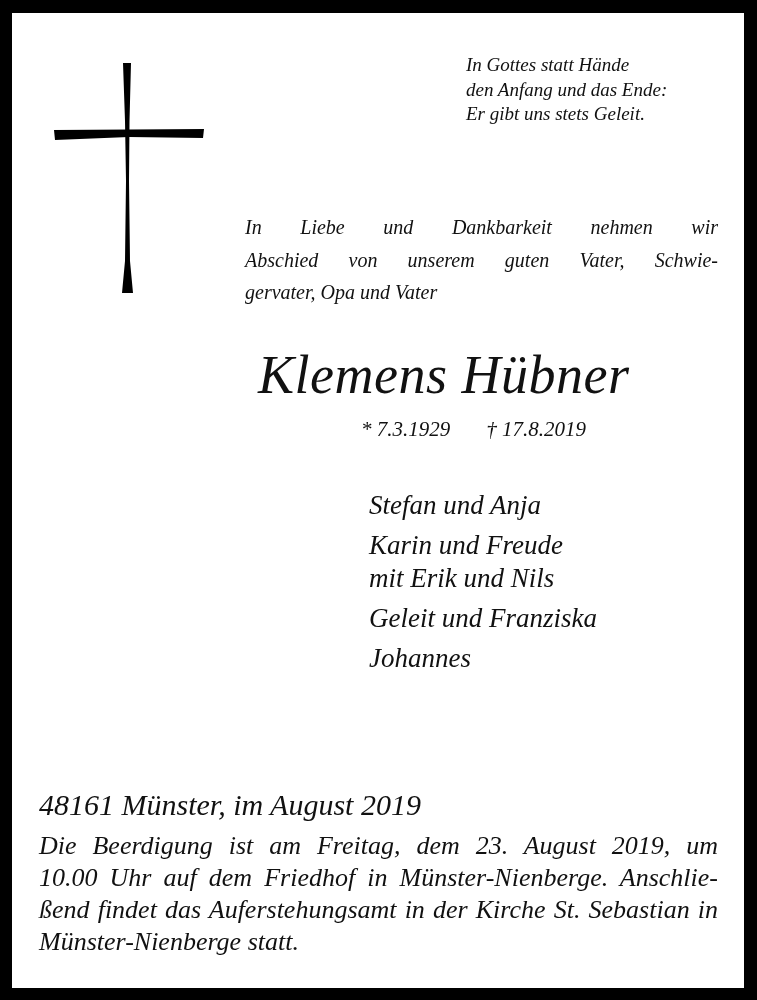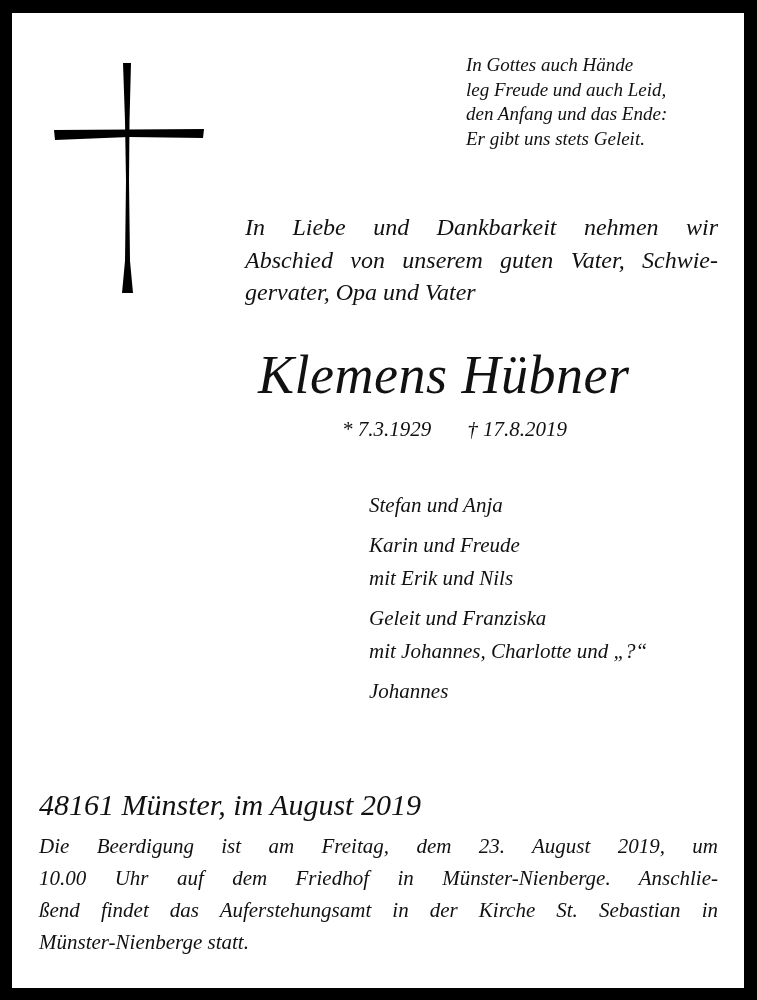--- a/index.html
+++ b/index.html
@@ -16,55 +16,54 @@
     position: absolute;
     left: 12px; top: 13px;
     width: 732px; height: 975px;
     background: #fff;
   }
   .abs { position: absolute; margin: 0; }
   .cross { position: absolute; left: 42px; top: 48px; width: 150px; height: 234px; }
   .poem { left: 454px; top: 40px; font-size: 19px; line-height: 24.5px; }
   .intro {
     left: 233px; top: 198px; width: 473px;
-    font-size: 24px; line-height: 32.5px; text-align: justify; text-align-last: left;
+    font-size: 20px; line-height: 32.5px; text-align: justify; text-align-last: left;
   }
   .intro .line { display: block; text-align: justify; text-align-last: justify; }
   .intro .line.last { text-align-last: left; }
   .name {
     left: 246px; top: 330px;
     font-size: 54px; line-height: 64px; letter-spacing: 0.5px; text-align: right;
   }
-  .dates { left: 330px; top: 402px; font-size: 21px; line-height: 28px; white-space: pre; }
+  .dates { left: 349px; top: 402px; font-size: 21px; line-height: 28px; white-space: pre; }
   .dates span { display: inline-block; }
   .dates .death { margin-left: 36px; }
-  .family { left: 357px; top: 476px; font-size: 21px; }
+  .family { left: 357px; top: 476px; font-size: 27px; }
   .family .group { margin-bottom: 7px; }
   .family .line { display: block; line-height: 33px; }
   .place { left: 27px; top: 777px; font-size: 30px; line-height: 30px; }
   .funeral {
     left: 27px; top: 817px; width: 679px;
-    font-size: 21px; line-height: 32px;
+    font-size: 26px; line-height: 32px;
   }
   .funeral .line { display: block; text-align: justify; text-align-last: justify; }
   .funeral .line.last { text-align-last: left; }
 </style>
 </head>
 <body>
 
 <div class="card">
 
   <svg class="cross" viewBox="0 0 150 234">
     <path d="M69 2 L77 2 L75.5 60 L75 120 L76 200 L79 232 L68 232 L71 200 L72 120 L71 60 Z" fill="#000"></path>
     <path d="M0 69 L150 68 L149 77 L75 76 L1 79 Z" fill="#000"></path>
   </svg>
 
   <div class="abs poem">
-    <div>In Gottes auch Hände</div>
-    <div>leg Freude und auch Leid,</div>
+    <div>In Gottes statt Hände</div>
     <div>den Anfang und das Ende:</div>
     <div>Er gibt uns stets Geleit.</div>
   </div>
 
   <div class="abs intro">
     <span class="line">In Liebe und Dankbarkeit nehmen wir</span>
     <span class="line">Abschied von unserem guten Vater, Schwie-</span>
     <span class="line last">gervater, Opa und Vater</span>
   </div>
 
@@ -75,21 +74,20 @@
   <div class="abs family">
     <div class="group">
       <span class="line">Stefan und Anja</span>
     </div>
     <div class="group">
       <span class="line">Karin und Freude</span>
       <span class="line">mit Erik und Nils</span>
     </div>
     <div class="group">
       <span class="line">Geleit und Franziska</span>
-      <span class="line">mit Johannes, Charlotte und „?“</span>
     </div>
     <div class="group">
       <span class="line">Johannes</span>
     </div>
   </div>
 
   <div class="abs place">48161 Münster, im August 2019</div>
 
   <div class="abs funeral">
     <span class="line">Die Beerdigung ist am Freitag, dem 23. August 2019, um</span>

